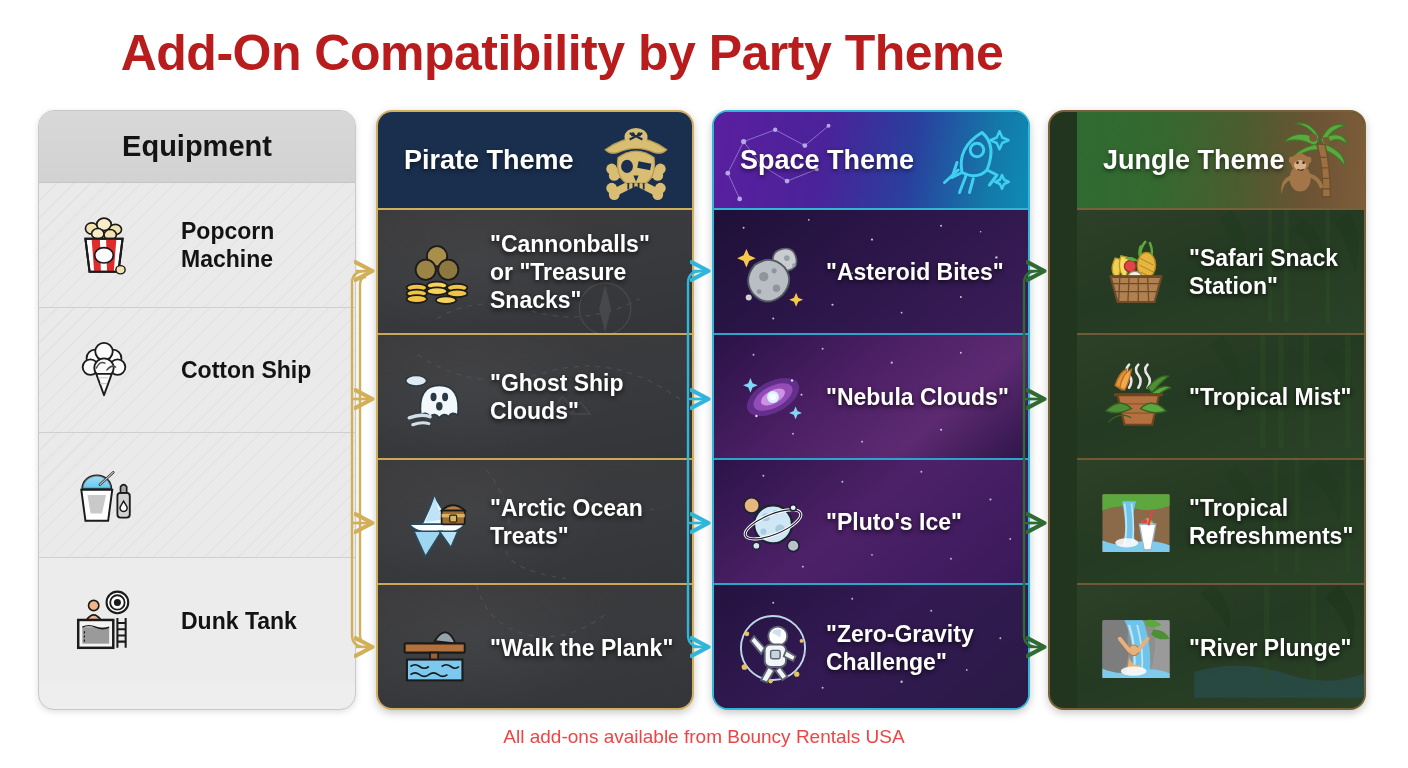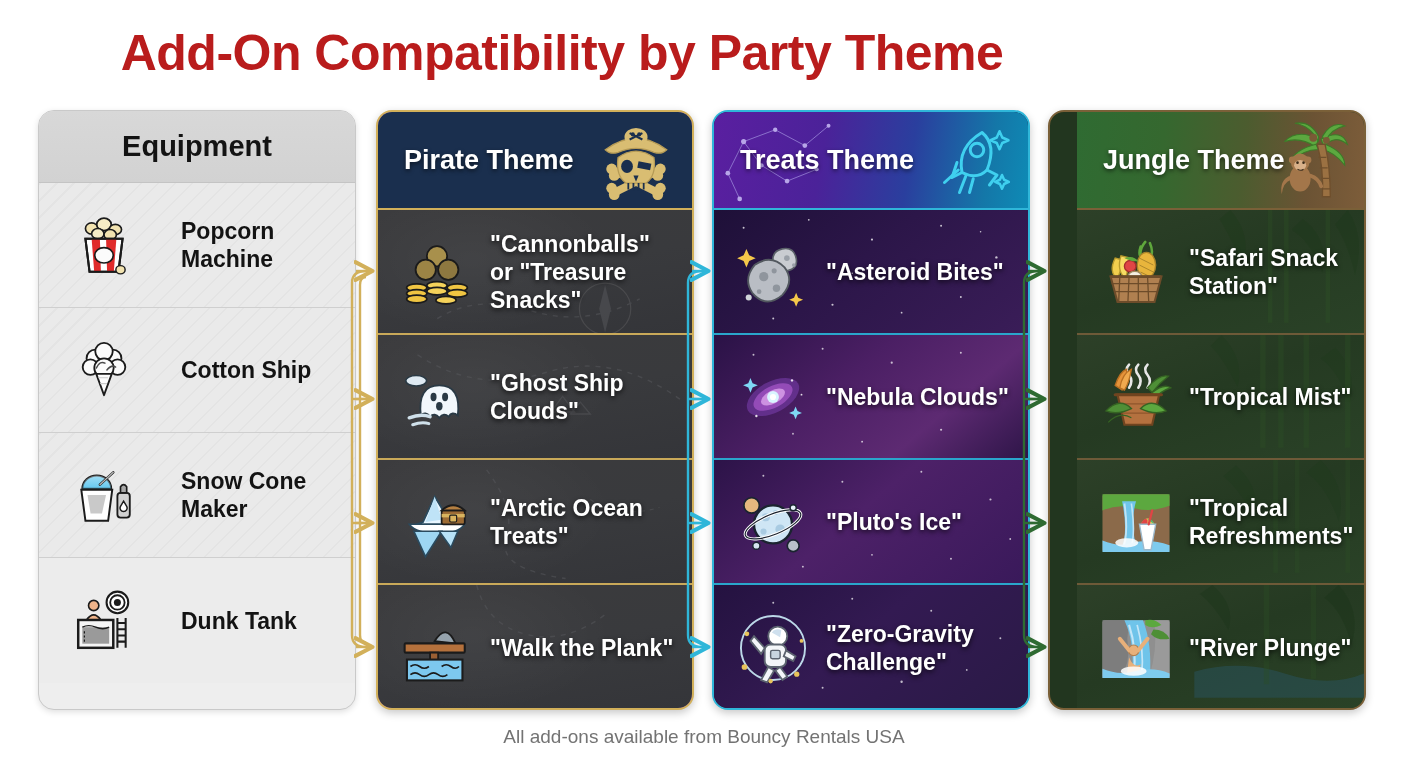--- a/index.html
+++ b/index.html
@@ -171,21 +171,21 @@
     position: absolute; top: 0; left: 0;
     width: 1408px; height: 768px;
     pointer-events: none; z-index: 5;
   }
 
   
   .footer-note {
     position: absolute;
     top: 726px; left: 0; width: 1408px;
     text-align: center;
-    font-size: 19px; color: #737373;
+    font-size: 19px; color: #ef4444;
   }
 
   .starfield { position: absolute; inset: 0; z-index: 1; }
   .leafdeco  { position: absolute; inset: 0; z-index: 1; opacity: 0.75; }
 </style>
 </head>
 <body>
 
 <div class="page-title">Add-On Compatibility by Party Theme</div>
 
@@ -248,21 +248,20 @@
             </defs>
           <path d="M10 27 L14 57 L36 57 L40 27 Z" fill="#ffffff" stroke="#1b1b1b" stroke-width="1.9"></path>
           <path d="M16 32 L34 32 L30 50 L19 50 Z" fill="#9c9c9c" opacity="0.55"></path>
           <line x1="28" y1="22" x2="41" y2="10" stroke="#1b1b1b" stroke-width="2.4" stroke-linecap="round"></line>
           <line x1="28" y1="22" x2="41" y2="10" stroke="#b9b9b9" stroke-width="1.2" stroke-linecap="round"></line>
           <rect x="45" y="30" width="12" height="24" rx="3" fill="#d2d2d2" stroke="#1b1b1b" stroke-width="1.8"></rect>
           <path d="M48 30 L48 24 Q51 20 54 24 L54 30 Z" fill="#a8a8a8" stroke="#1b1b1b" stroke-width="1.6"></path>
           <path d="M51 38 l3 5 a3.4 3.4 0 1 1 -6 0 Z" fill="#ffffff" stroke="#1b1b1b" stroke-width="1.4"></path>
         </svg>
       </span>
-      <span class="eq-label">Snow Cone Maker</span>
     </div>
 
     <div class="eq-row">
       <span class="eq-icon">
         <svg viewBox="0 0 64 64" width="66" height="66">
           <circle cx="45" cy="14" r="10.5" fill="#ffffff" stroke="#1b1b1b" stroke-width="2"></circle>
           <circle cx="45" cy="14" r="7" fill="#ffffff" stroke="#1b1b1b" stroke-width="1.8"></circle>
           <circle cx="45" cy="14" r="3.4" fill="#1b1b1b"></circle>
           <circle cx="22" cy="17" r="5" fill="#f0b48a" stroke="#1b1b1b" stroke-width="1.6"></circle>
           <path d="M15 31 Q22 21 29 31 Z" fill="#f0b48a" stroke="#1b1b1b" stroke-width="1.6"></path>
@@ -421,21 +420,21 @@
             <circle cx="30" cy="30" r="2.6"></circle>
           <circle cx="62" cy="18" r="2.2"></circle>
             <circle cx="92" cy="34" r="2.4"></circle>
           <circle cx="116" cy="14" r="2"></circle>
             <circle cx="48" cy="54" r="2.2"></circle>
           <circle cx="74" cy="70" r="2.4"></circle>
             <circle cx="104" cy="58" r="2"></circle>
           <circle cx="26" cy="88" r="2.4"></circle>
         </g>
       </svg>
-      <span class="th-header-label">Treats Theme</span>
+      <span class="th-header-label">Space Theme</span>
       <span class="th-header-icon">
         <svg viewBox="0 0 64 64" width="80" height="80" fill="none" stroke="#3fd0ef" stroke-width="2.4" stroke-linecap="round" stroke-linejoin="round">
           <path d="M24 42 Q20 22 40 10 Q52 20 44 40 Q36 48 24 42 Z"></path>
           <circle cx="36" cy="24" r="5.4"></circle>
           <path d="M24 42 L16 46 L20 34"></path>
           <path d="M44 40 L52 44 L46 52"></path>
           <path d="M27 45 L22 58 M33 47 L30 58 M21 40 L10 50"></path>
           <path d="M54 9 l2.2 5 l5 2.2 l-5 2.2 l-2.2 5 l-2.2 -5 l-5 -2.2 l5 -2.2 Z" stroke-width="2"></path>
           <path d="M56 44 l1.7 3.8 l3.8 1.7 l-3.8 1.7 l-1.7 3.8 l-1.7 -3.8 l-3.8 -1.7 l3.8 -1.7 Z" stroke-width="2"></path>
         </svg>

